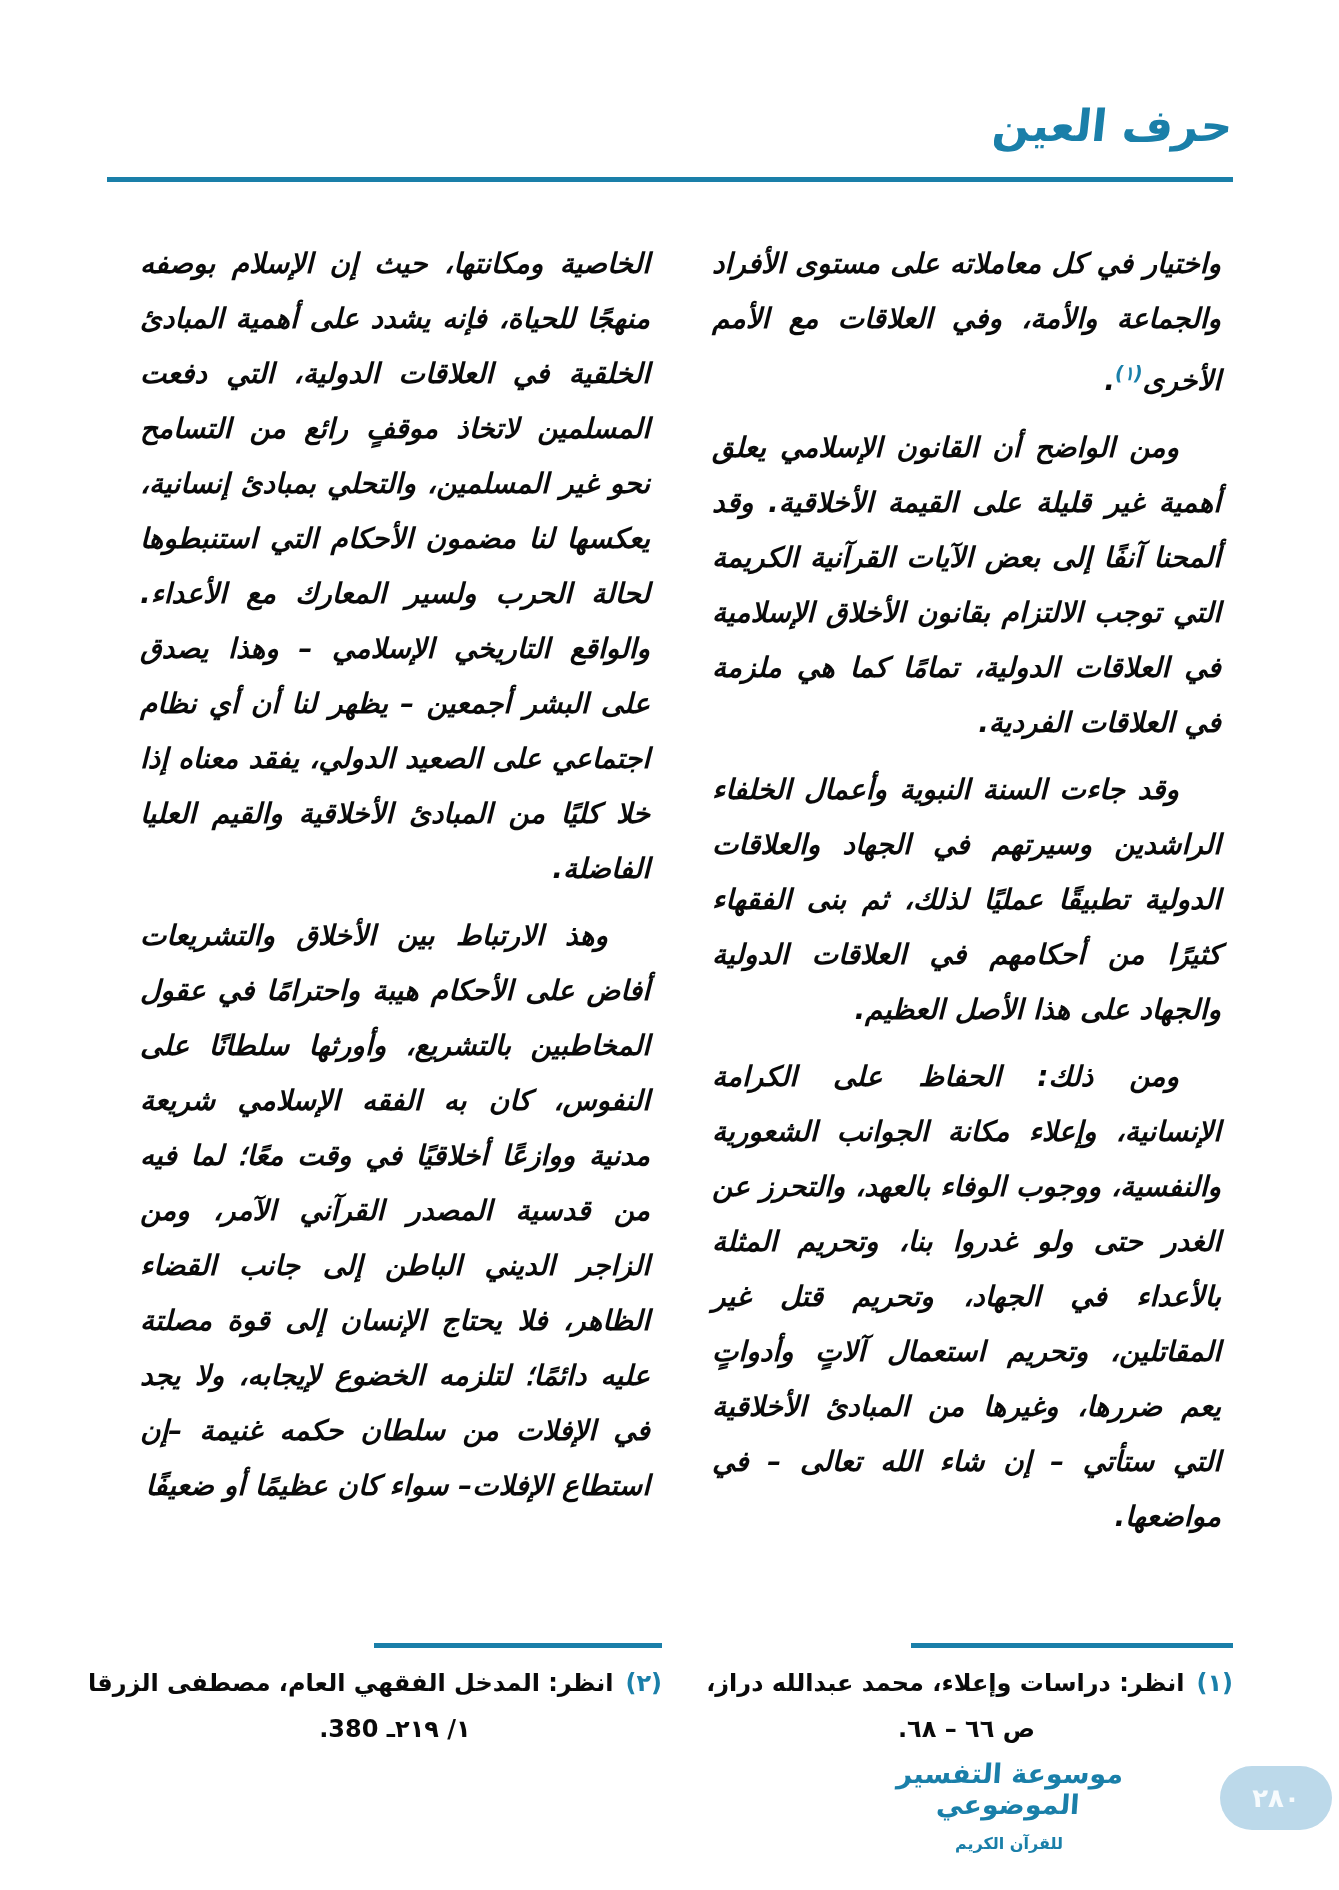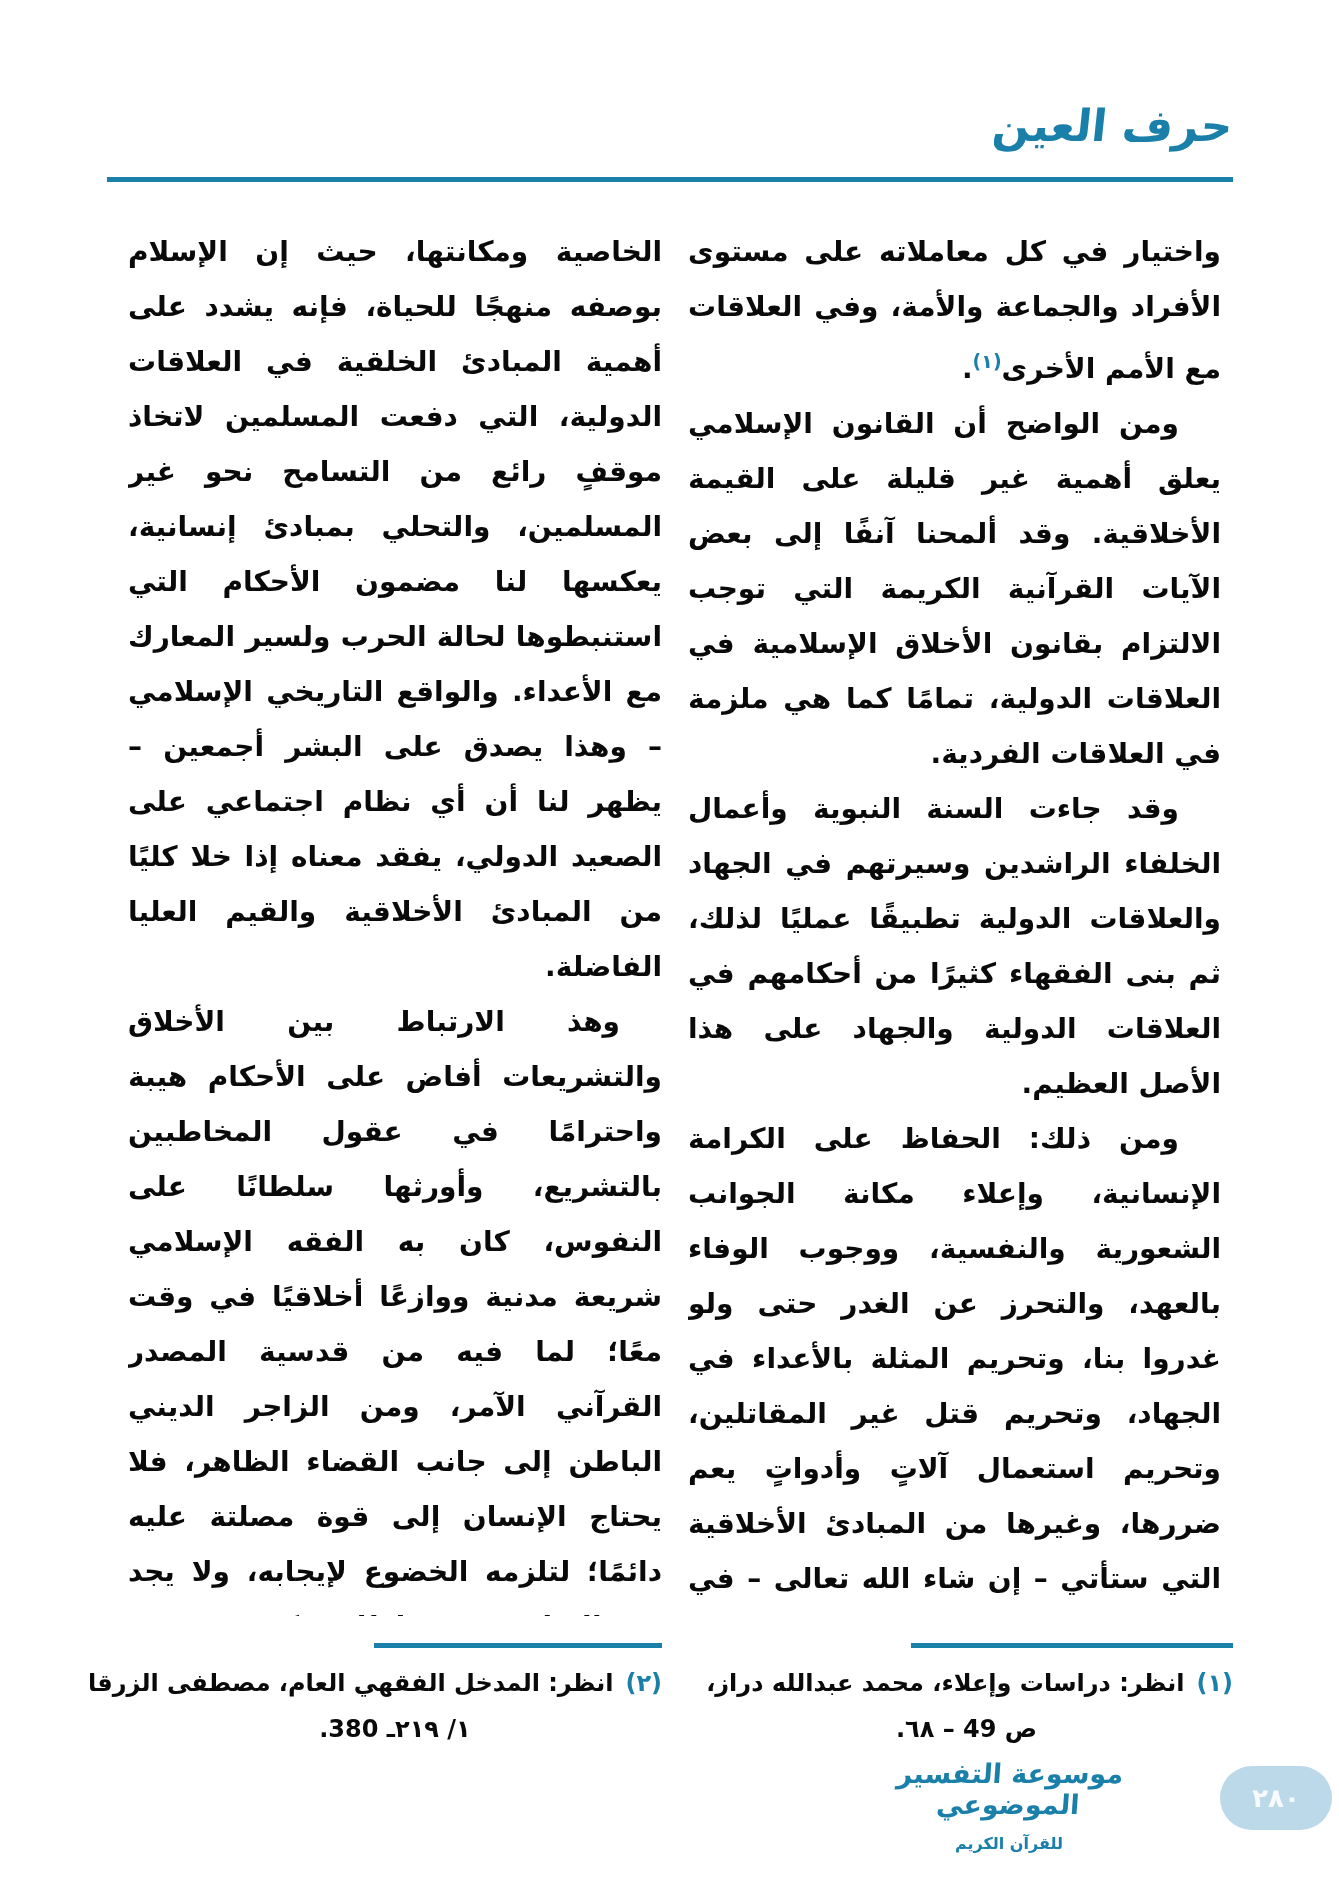--- a/index.html
+++ b/index.html
@@ -32,23 +32,23 @@
   }
   
   .col{
     position:absolute;top:224px;
     height:1392px;overflow:hidden;
     font-size:28px;font-weight:bold;
     line-height:55px;
     text-align:justify;
     color:var(--ink);
   }
-  .col-right{right:118px;width:533px;}
+  .col-right{right:106px;width:533px;}
   .col-left{left:128px;width:534px;}
-  .para{margin:0;text-indent:42px;}
+  .para{margin:12px;text-indent:42px;font-style:italic;}
   .para.flush{text-indent:0;}
   .fn-ref{
     color:var(--teal);
     font-size:19px;
     vertical-align:10px;
     font-weight:bold;
   }
   
   .footnote{
     position:absolute;top:1643px;
@@ -102,21 +102,21 @@
 
   <section class="col col-left" lang="ar">
     <p class="para flush">الخاصية ومكانتها، حيث إن الإسلام بوصفه منهجًا للحياة، فإنه يشدد على أهمية المبادئ الخلقية في العلاقات الدولية، التي دفعت المسلمين لاتخاذ موقفٍ رائع من التسامح نحو غير المسلمين، والتحلي بمبادئ إنسانية، يعكسها لنا مضمون الأحكام التي استنبطوها لحالة الحرب ولسير المعارك مع الأعداء. والواقع التاريخي الإسلامي – وهذا يصدق على البشر أجمعين – يظهر لنا أن أي نظام اجتماعي على الصعيد الدولي، يفقد معناه إذا خلا كليًا من المبادئ الأخلاقية والقيم العليا الفاضلة.</p>
     <p class="para"><span>وهذ الارتباط بين الأخلاق والتشريعات أفاض على الأحكام هيبة واحترامًا في عقول المخاطبين بالتشريع، وأورثها سلطانًا على النفوس، كان به الفقه الإسلامي شريعة مدنية ووازعًا أخلاقيًا في وقت معًا؛ لما فيه من قدسية المصدر القرآني الآمر، ومن الزاجر الديني الباطن إلى جانب القضاء الظاهر، فلا يحتاج الإنسان إلى قوة مصلتة عليه دائمًا؛ لتلزمه الخضوع لإيجابه، ولا يجد في الإفلات من سلطان حكمه غنيمة –إن استطاع الإفلات– سواء كان عظيمًا أو ضعيفًا</span></p>
 
   </section>
 
   <div class="footnote fn-right" lang="ar">
     <div class="fn-rule fn-rule-right"></div>
     <div class="fn-line1"><span class="fn-marker">(١)</span><span>انظر: دراسات وإعلاء، محمد عبدالله دراز،</span></div>
-    <div class="fn-line2">ص 49 – ٦٨.</div>
+    <div class="fn-line2">ص ٦٦ – ٦٨.</div>
   </div>
 
   <div class="footnote fn-left" lang="ar">
     <div class="fn-rule fn-rule-left"></div>
     <div class="fn-line1"><span class="fn-marker">(٢)</span><span>انظر: المدخل الفقهي العام، مصطفى الزرقا</span></div>
     <div class="fn-line2">١/ ٢١٩ـ 380.</div>
   </div>
 
   <div class="footer-logo" lang="ar">
     <div class="l1">موسوعة التفسير الموضوعي</div>

